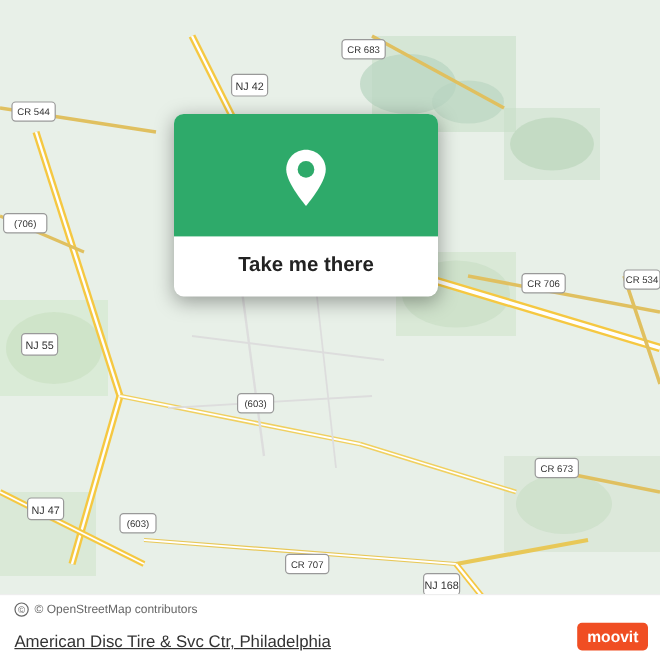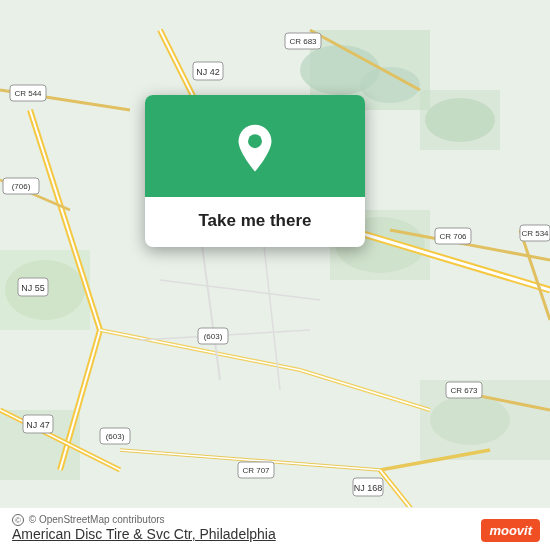--- a/index.html
+++ b/index.html
@@ -97,42 +97,41 @@
       width: 100%;
       background: white;
       padding: 6px 12px 8px 12px;
       z-index: 10;
       border-top: 1px solid #eee;
     }
 
     #copyright-text {
       font-size: 10px;
       color: #666;
-      margin-bottom: 0;
+      margin-bottom: 12px;
     }
 
     #location-title {
       font-size: 14px;
       color: #333;
       font-weight: 400;
       text-decoration: underline;
     }
 
     
     #moovit-logo {
       position: absolute;
       bottom: 8px;
       right: 10px;
       background: #f04e23;
       color: white;
       font-size: 13px;
       font-weight: bold;
       padding: 4px 8px;
       border-radius: 4px;
-      font-style: italic;
       z-index: 11;
       text-align: center;
     }
 
     
     .copyright-circle {
       display: inline-block;
       border: 1px solid #666;
       border-radius: 50%;
       width: 12px;

